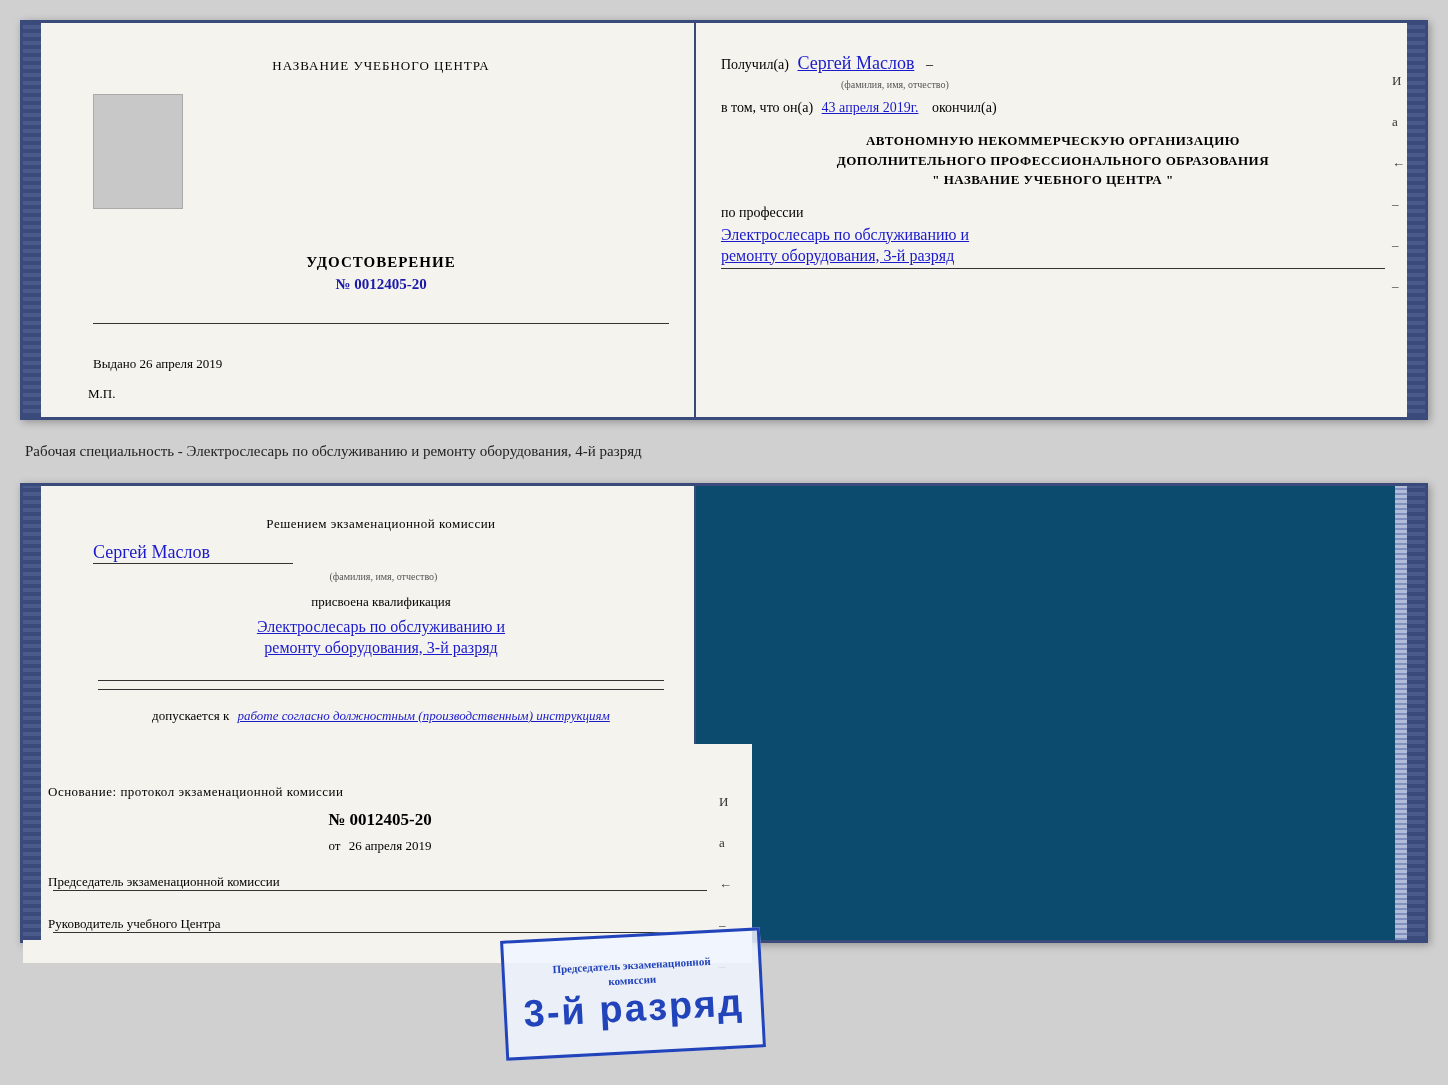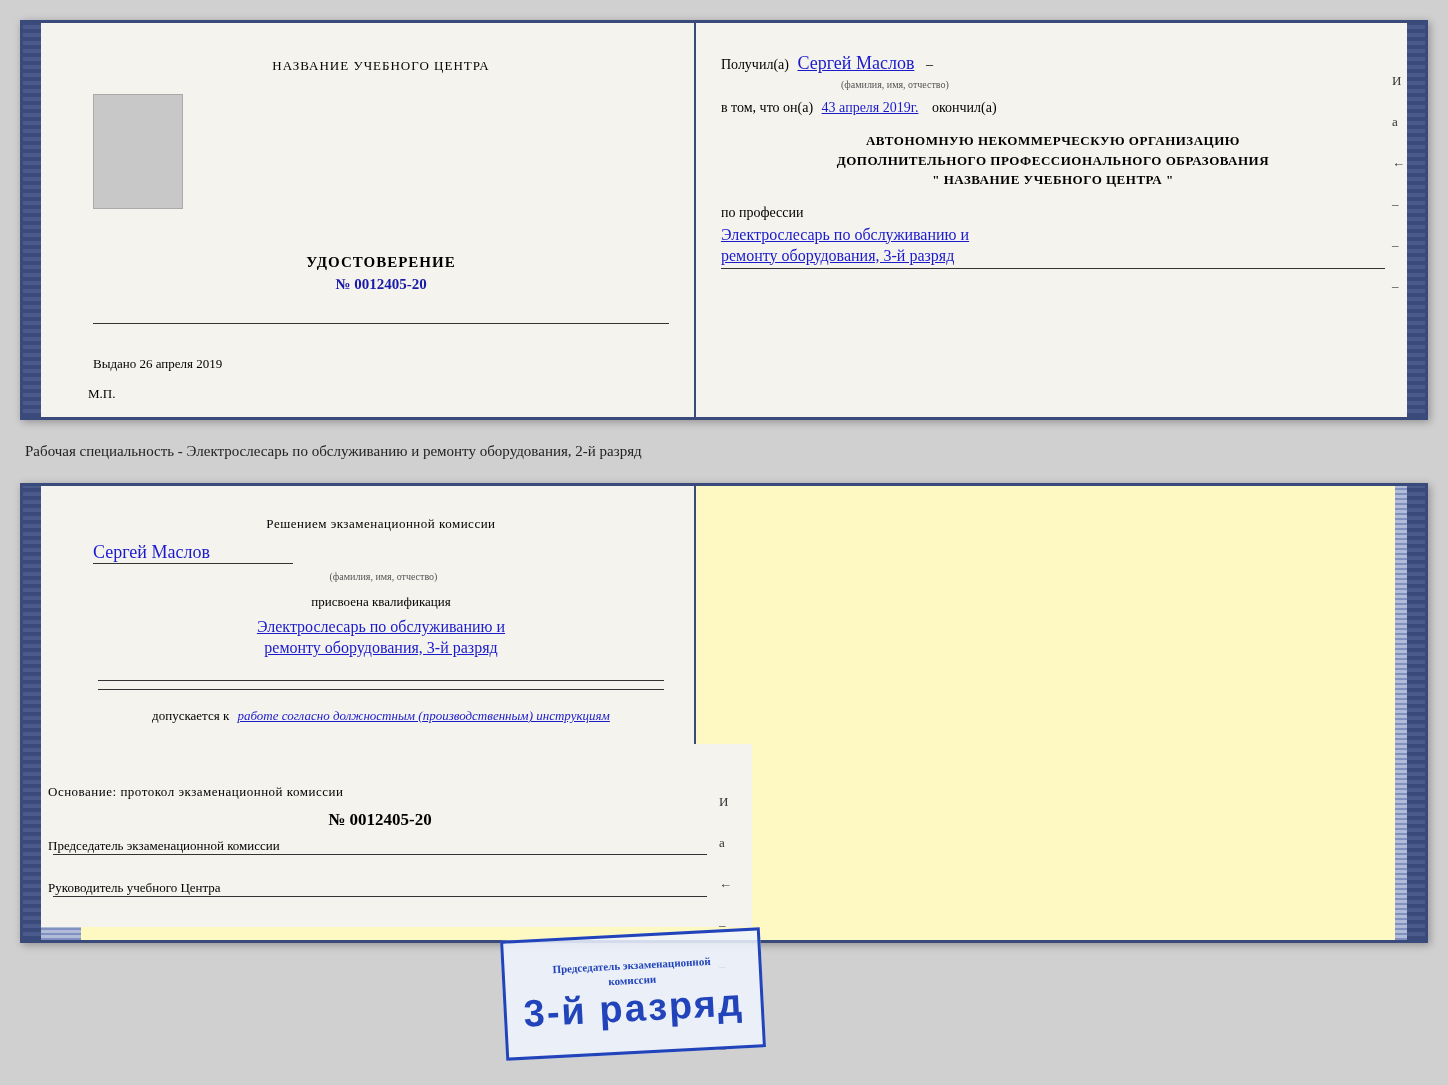--- a/index.html
+++ b/index.html
@@ -14,21 +14,21 @@
     .page-container {
       display: flex;
       flex-direction: column;
       gap: 18px;
     }
 
     
     .cert-book {
       display: flex;
       border: 3px solid #3a4a7a;
-      background: #fef9c3;
+      background: #0c4a6e;
       position: relative;
       box-shadow: 2px 2px 8px rgba(0,0,0,0.3);
     }
 
     .cert-book-top {
       height: 400px;
     }
 
     .cert-book-bottom {
       height: 460px;
@@ -470,21 +470,21 @@
         <span>И</span>
         <span>а</span>
         <span>←</span>
         <span>–</span>
         <span>–</span>
         <span>–</span>
       </div>
     </div>
   </div>
 
-  <div class="between-text">Рабочая специальность - Электрослесарь по обслуживанию и ремонту оборудования, 2-й разряд</div>
+  <div class="between-text">Рабочая специальность - Электрослесарь по обслуживанию и ремонту оборудования, 4-й разряд</div>
 
   <div class="cert-book cert-book-bottom">
     <div class="inner-left-strip"></div>
     <div class="inner-right-strip"></div>
 
     <div class="cert-left">
       <div class="cert-left-inner">
 
         <div class="resheniem-block" style="text-align:center; width:100%;">Решением экзаменационной комиссии</div>
 
@@ -514,20 +514,24 @@
       </div>
     </div>
 
     <div class="cert-right" style="position:relative;">
       <div class="cert-right-inner">
 
         <div class="osnovanie-label">Основание: протокол экзаменационной комиссии</div>
 
         <div class="protocol-number">№  0012405-20</div>
 
+        <div class="ot-date">
+          <span>от</span>
+          <span style="margin-left:5px;">26 апреля 2019</span>
+        </div>
 
         <div class="predsedatel-block">
           <div>Председатель экзаменационной комиссии</div>
           <div class="sign-line" style="min-width:180px; display:block;"></div>
         </div>
 
         <div class="rukovoditel-block">
           <div>Руководитель учебного Центра</div>
           <div class="sign-line" style="min-width:180px; display:block;"></div>
         </div>

